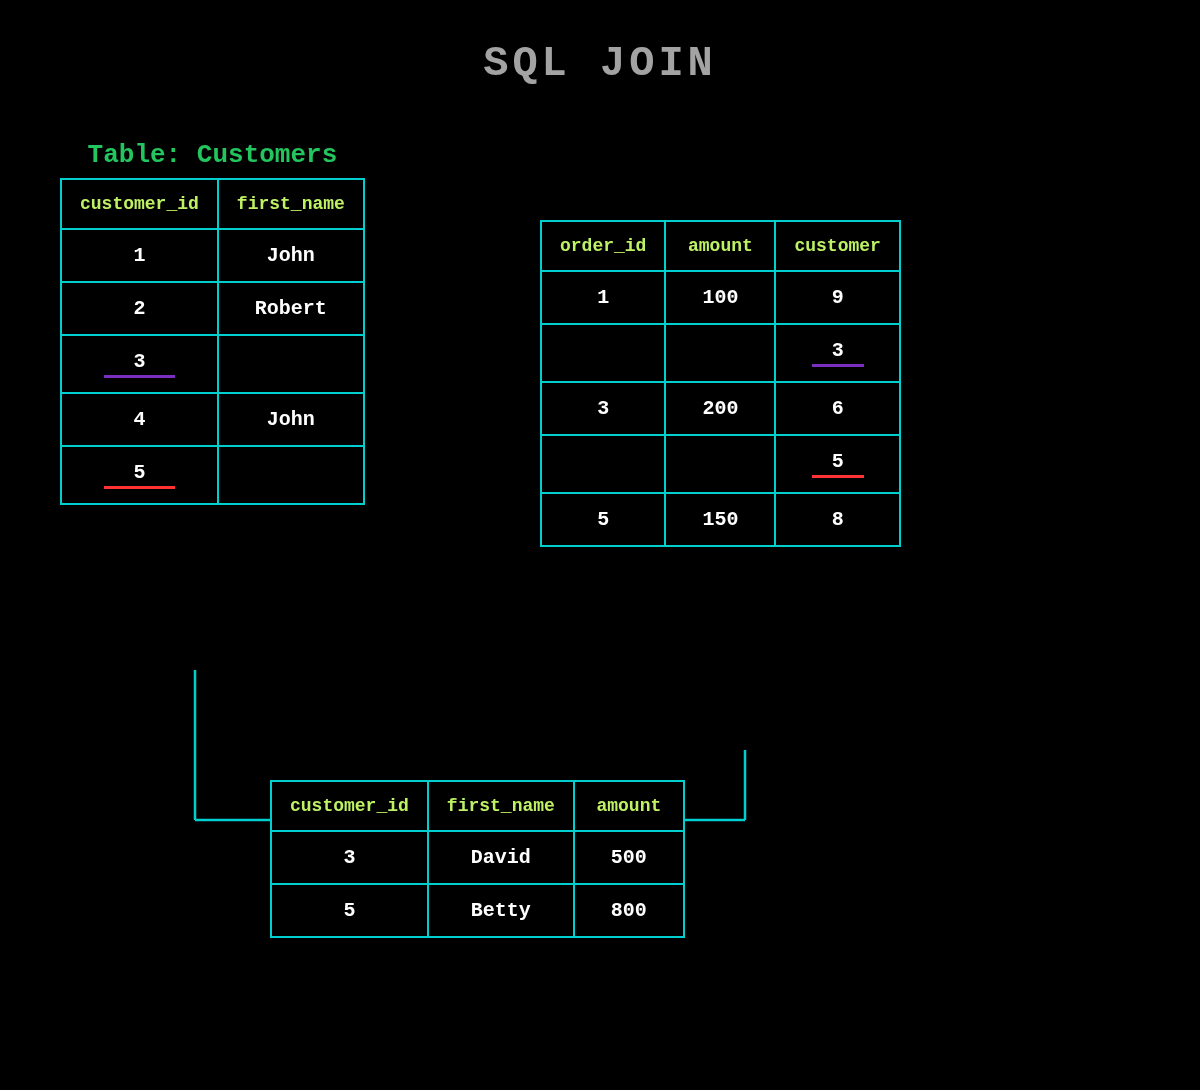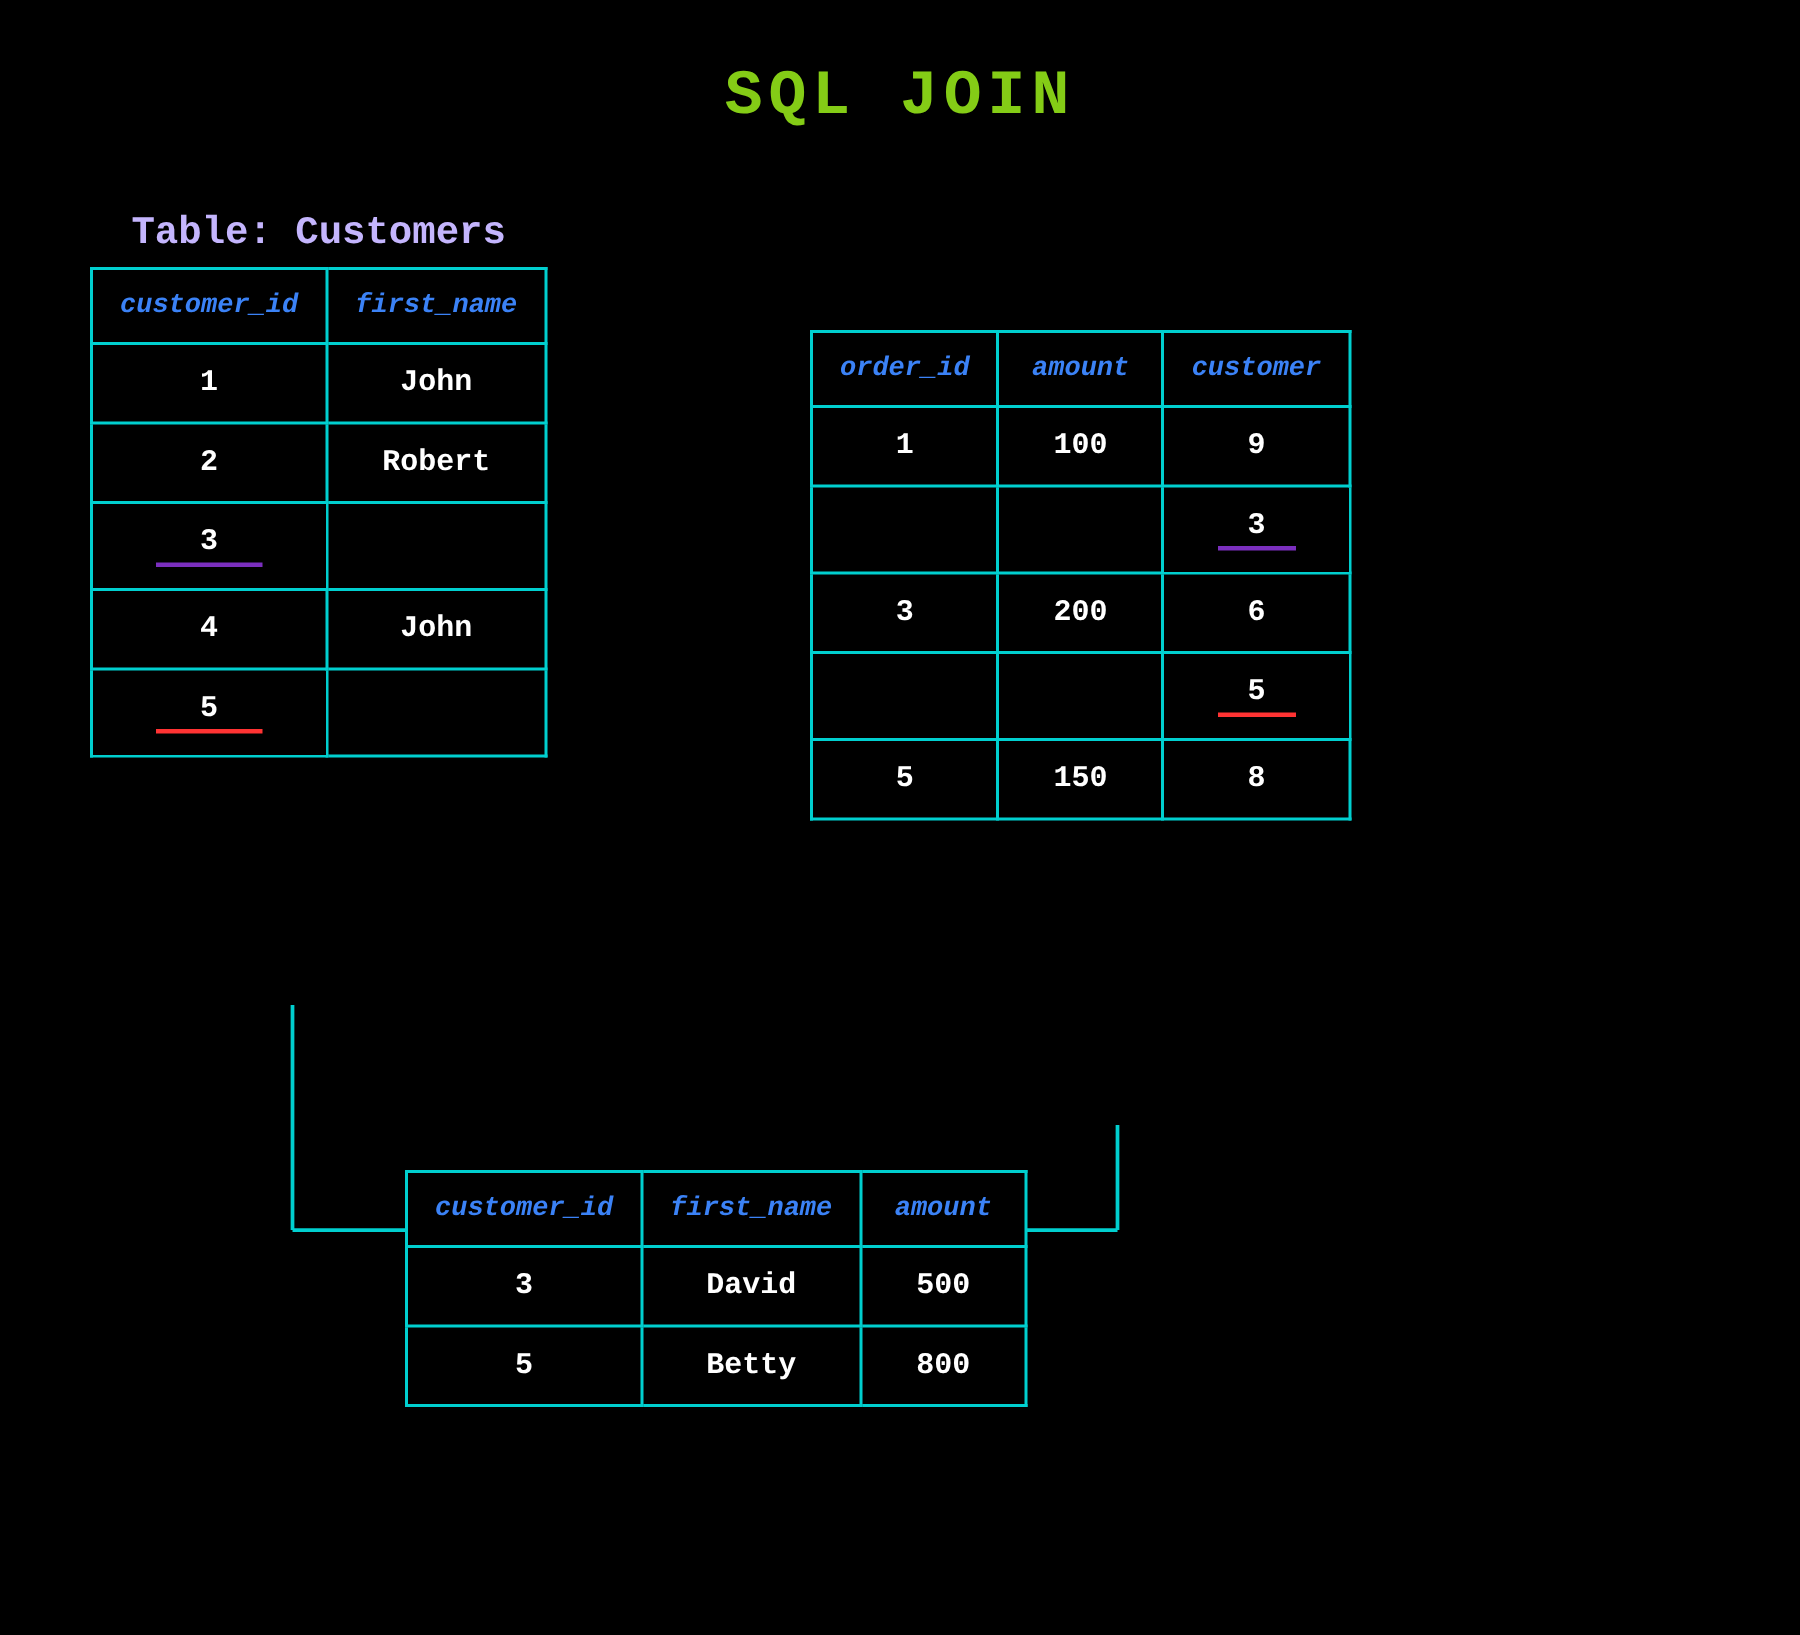--- a/index.html
+++ b/index.html
@@ -11,61 +11,60 @@
       width: 1200px;
       height: 1090px;
       overflow: hidden;
       position: relative;
     }
 
     .page-title {
       text-align: center;
       font-size: 42px;
       font-weight: bold;
-      color: #84cc16;
+      color: #a3a3a3;
       padding-top: 40px;
       letter-spacing: 4px;
     }
 
     .diagram-area {
       position: absolute;
       top: 100px;
       left: 0;
       width: 1200px;
       height: 990px;
     }
 
     
     .table-label {
       font-size: 26px;
       font-weight: bold;
-      color: #c4b5fd;
+      color: #22c55e;
       margin-bottom: 8px;
       text-align: center;
     }
 
     
     .sql-table {
       border-collapse: collapse;
       border: 2.5px solid #00CFCF;
     }
 
     .sql-table th, .sql-table td {
       border: 2px solid #00CFCF;
       text-align: center;
       font-size: 20px;
       font-weight: bold;
       padding: 14px 18px;
       min-width: 110px;
     }
 
     .sql-table th {
-      color: #3b82f6;
+      color: #bef264;
       background: #000;
-      font-style: italic;
       font-size: 18px;
       margin-left: 18px;
     }
 
     .sql-table td {
       color: #fff;
       background: #000;
     }
 
     .row-highlight {

